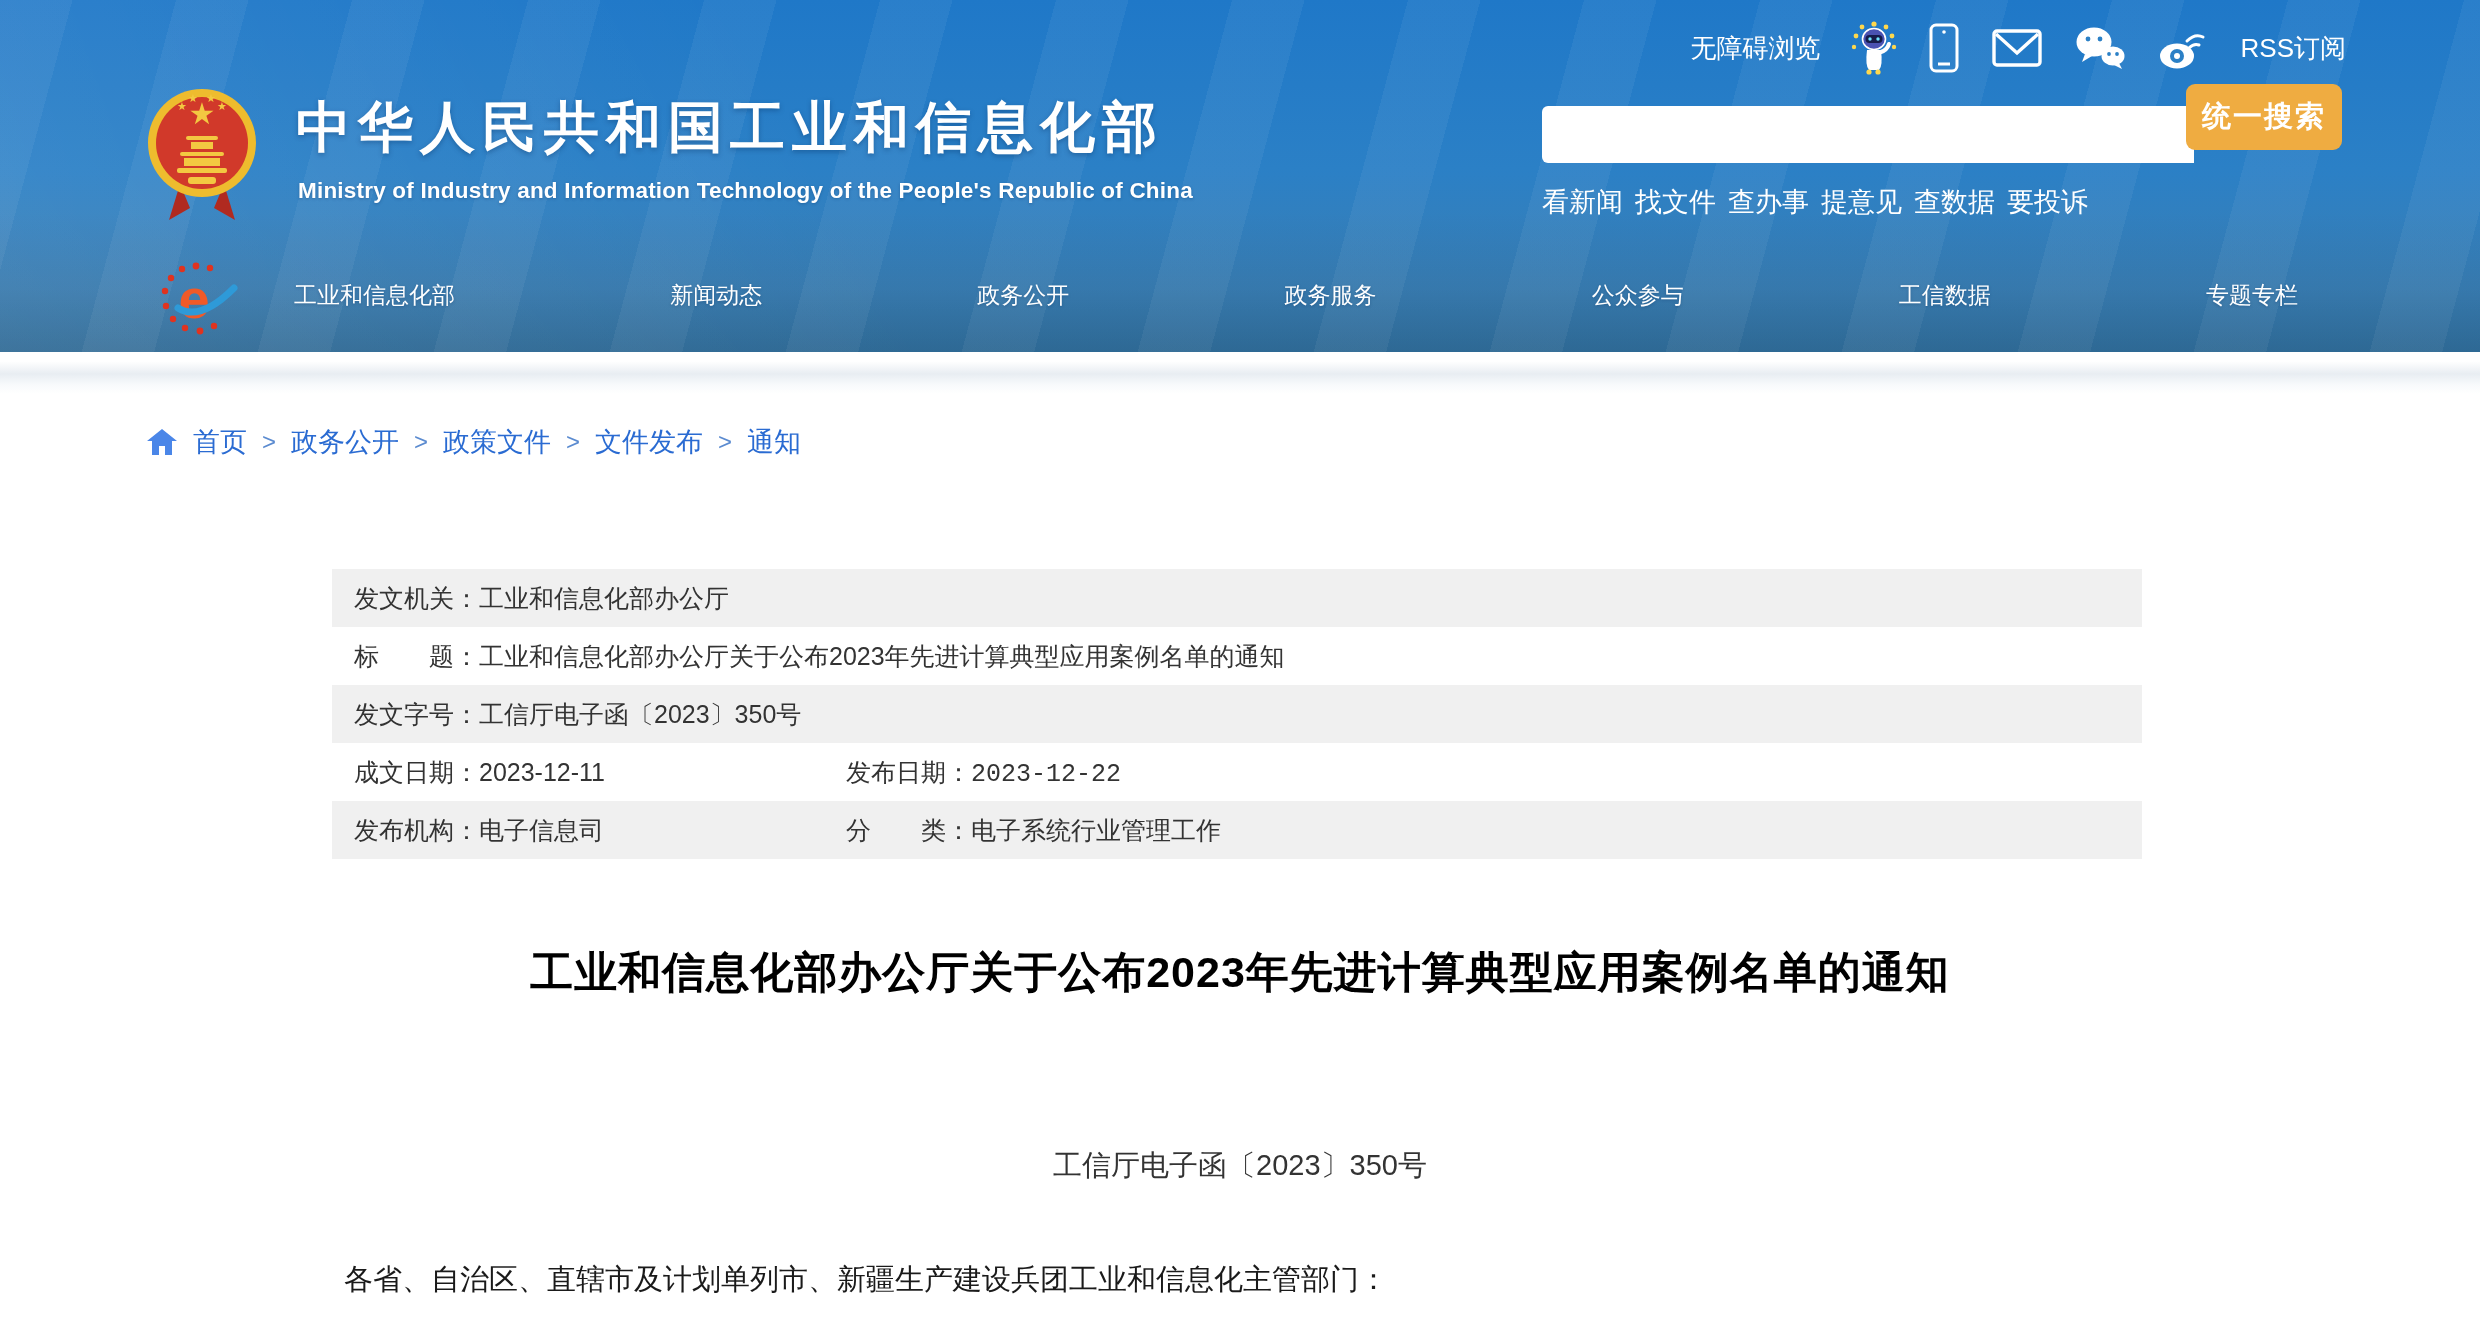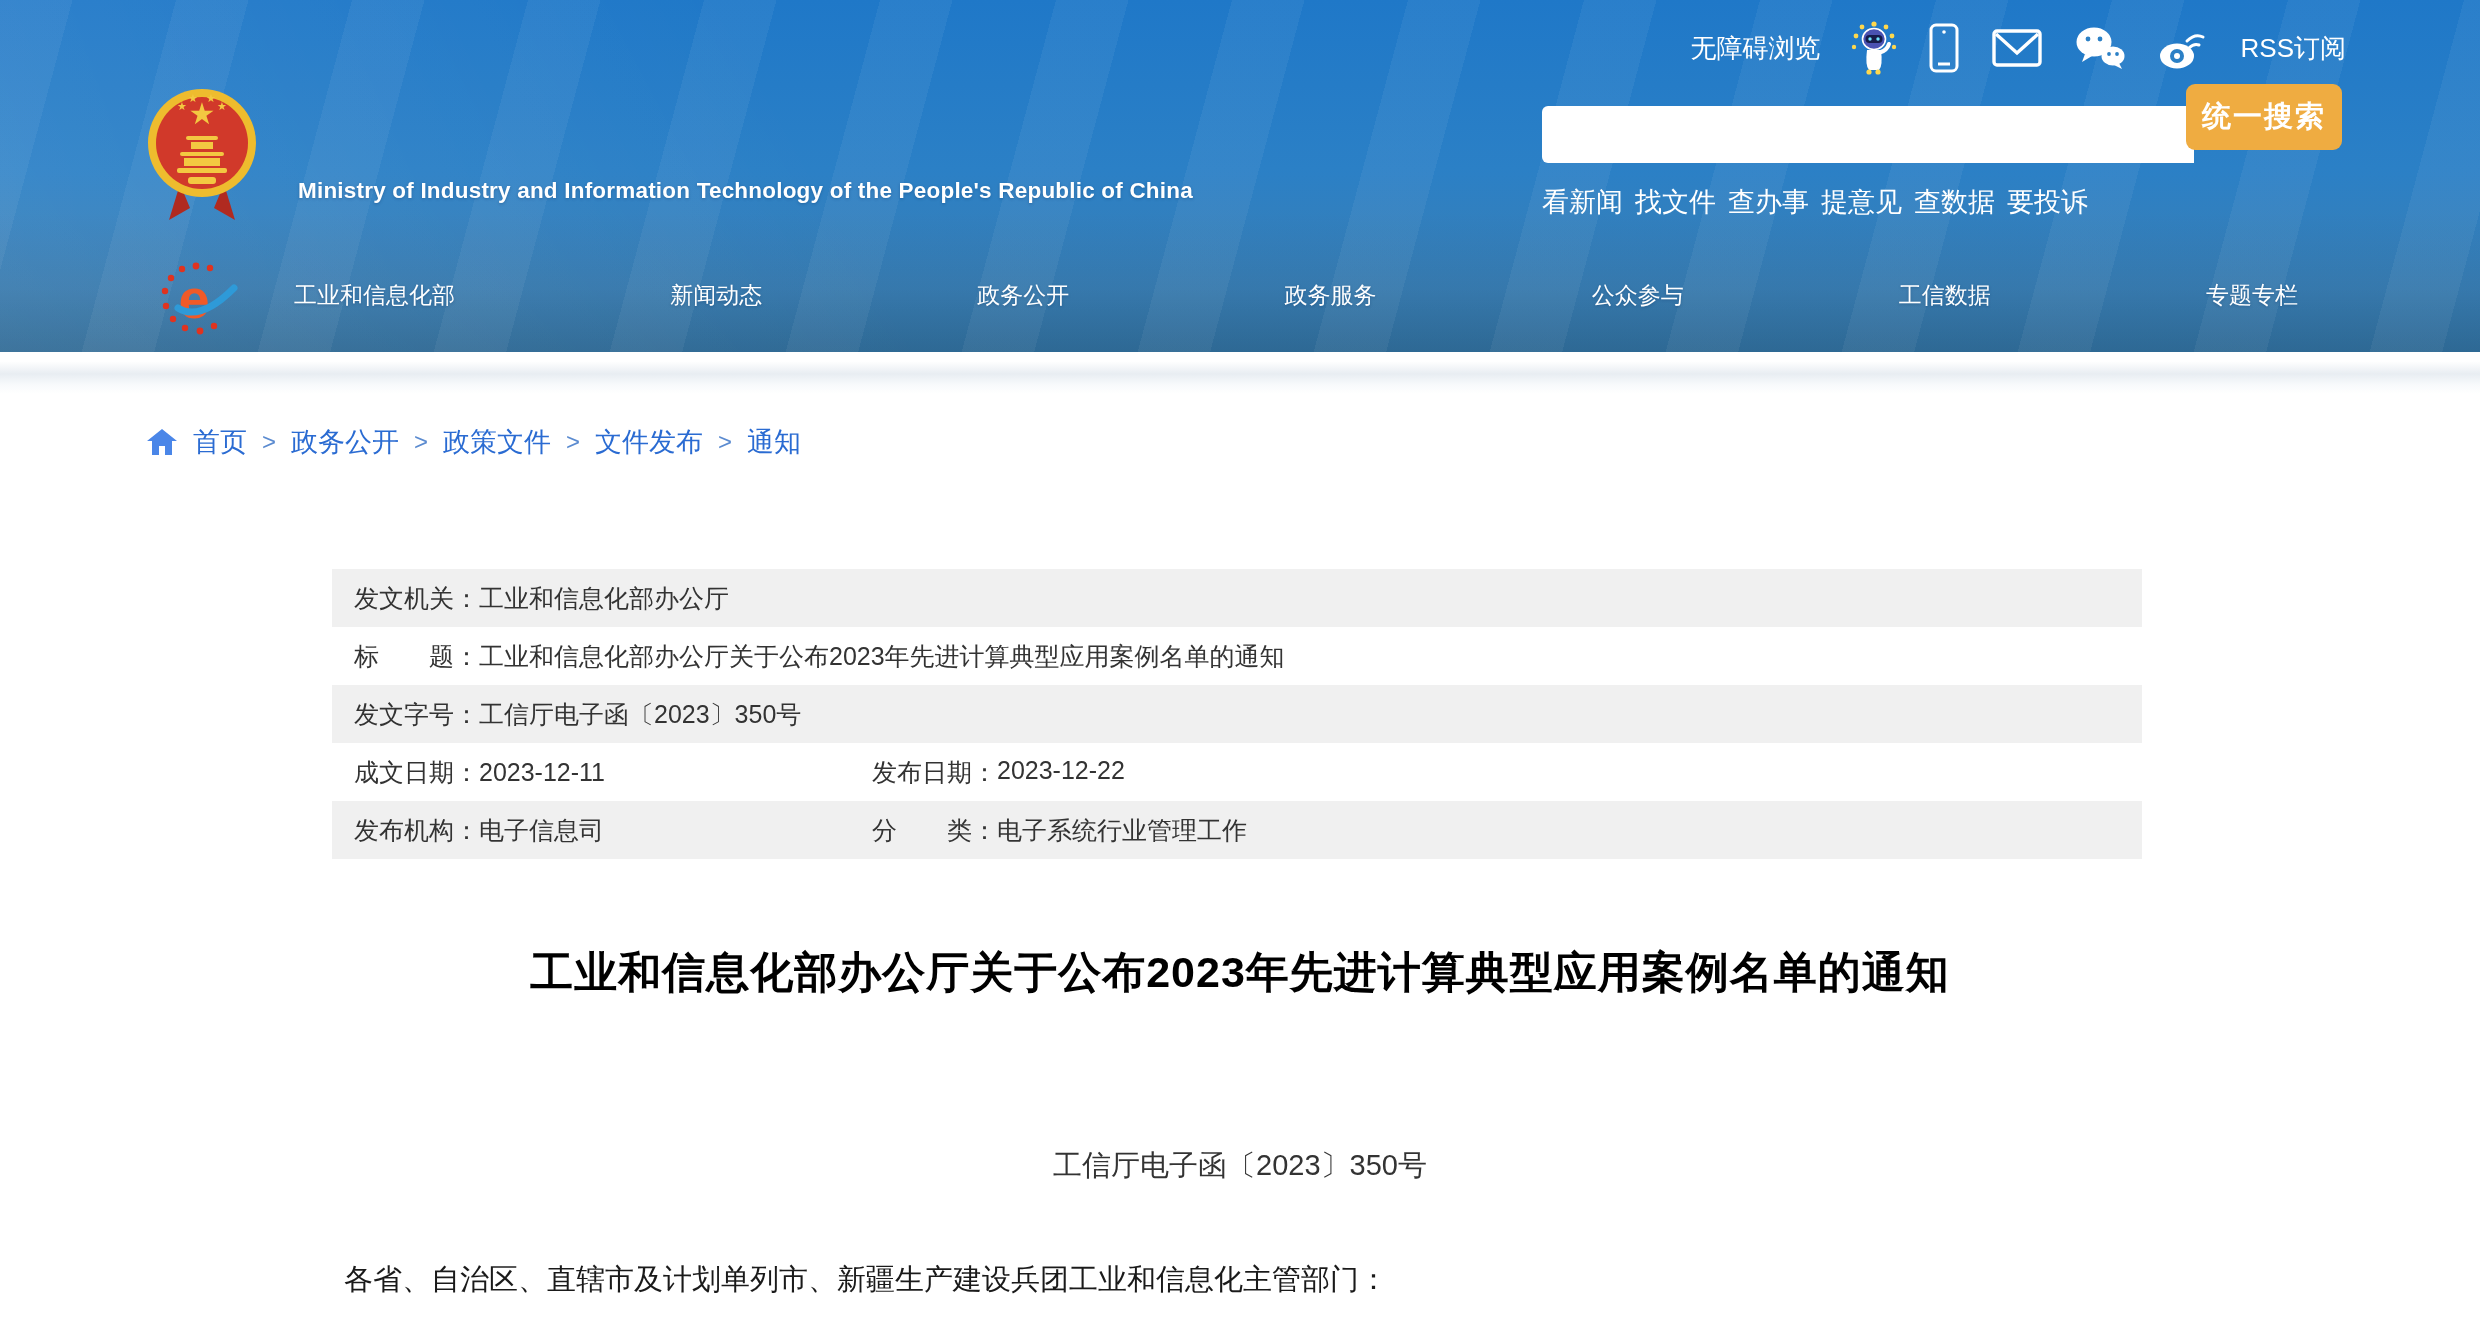--- a/index.html
+++ b/index.html
@@ -52,21 +52,21 @@
     font-size:27px;color:#2a6bd2;}
   .breadcrumb .crumb{color:#2a6bd2;cursor:pointer;white-space:nowrap;}
   .breadcrumb .sep{color:#5b8bd0;font-size:24px;}
 
   
   .doc-meta{position:absolute;left:332px;top:569px;width:1810px;font-size:25px;color:#333;}
   .doc-meta .row{position:relative;height:58px;display:flex;align-items:center;padding-left:22px;box-sizing:border-box;}
   .doc-meta .row:nth-child(odd){background:#f0f0f0;}
   .doc-meta .lbl{white-space:pre;}
   .doc-meta .val{white-space:pre;}
-  .doc-meta .col2{position:absolute;left:540px;display:flex;align-items:flex-start;}
+  .doc-meta .col2{position:absolute;left:514px;display:flex;align-items:flex-end;font-family:Liberation Mono, monospace;}
 
   
   .article-title{position:absolute;left:0;top:944px;width:2480px;text-align:center;
     font-size:43px;font-weight:900;color:#000;letter-spacing:1px;}
   .doc-number{position:absolute;left:0;top:1146px;width:2480px;text-align:center;
     font-size:29px;color:#333;}
   .salutation{position:absolute;left:344px;top:1260px;font-size:29px;color:#1a1a1a;}
 </style>
 </head>
 <body>
@@ -152,20 +152,21 @@
         <text x="76" y="30" font-size="11" fill="#f3c841" text-anchor="middle">★</text>
         <rect x="40" y="56" width="32" height="4" rx="2" fill="#f3c841"></rect>
         <rect x="45" y="62" width="22" height="7" fill="#f3c841"></rect>
         <rect x="34" y="72" width="44" height="4" rx="2" fill="#f3c841"></rect>
         <rect x="38" y="78" width="36" height="8" fill="#f3c841"></rect>
         <rect x="31" y="88" width="50" height="5" rx="2" fill="#f3c841"></rect>
         <rect x="42" y="97" width="28" height="7" rx="3" fill="#f3c841"></rect>
       </svg>
     </span>
 
+    <div class="brand-cn">中华人民共和国工业和信息化部</div>
     <div class="brand-en">Ministry of Industry and Information Technology of the People's Republic of China</div>
 
     <div class="search-box">
       <input type="text" placeholder="" style="">
     </div>
     <button class="search-btn">统一搜索</button>
 
     <div class="quick-links">
       <span>看新闻</span>
       <span>找文件</span>

